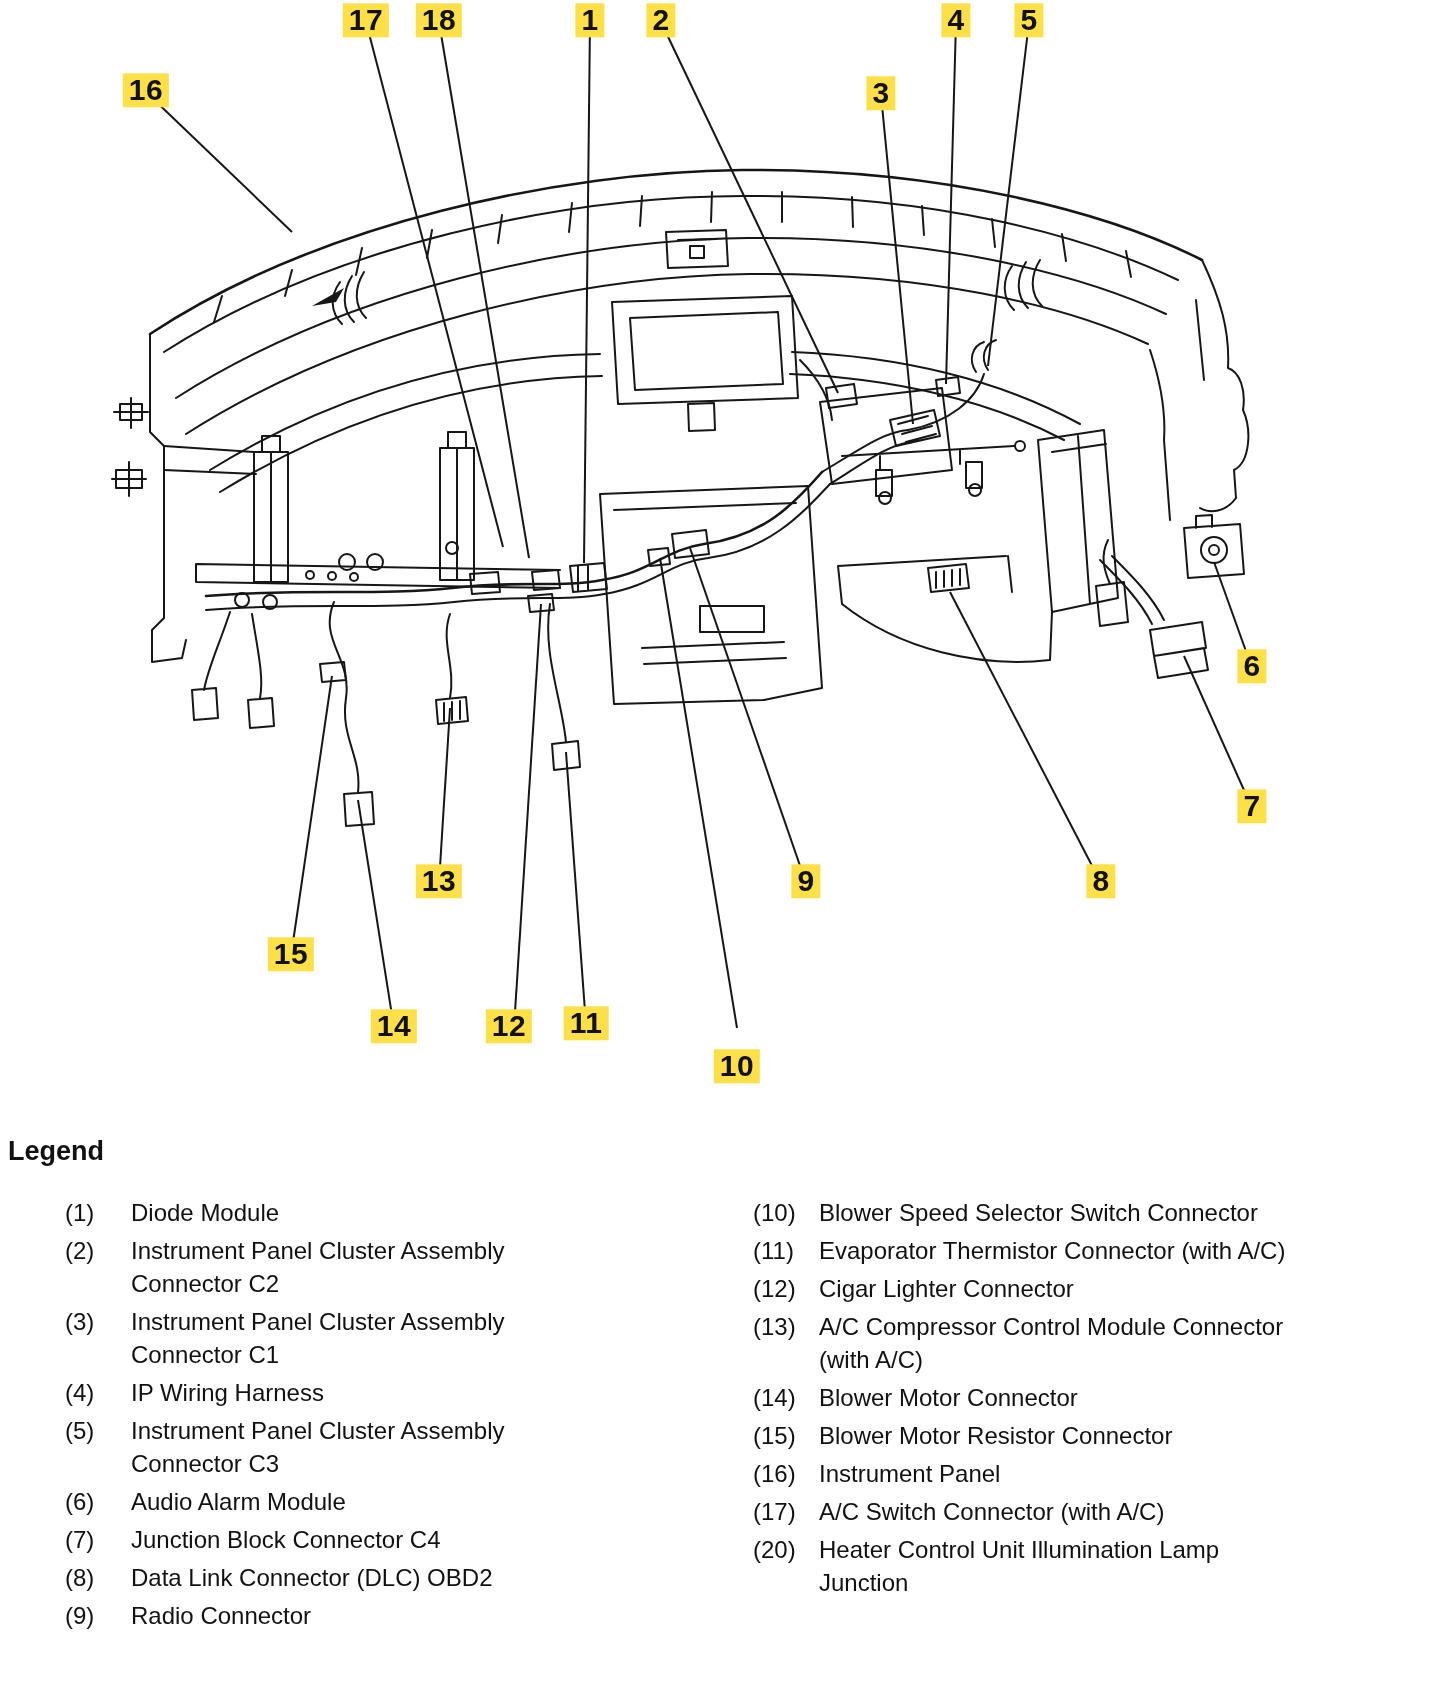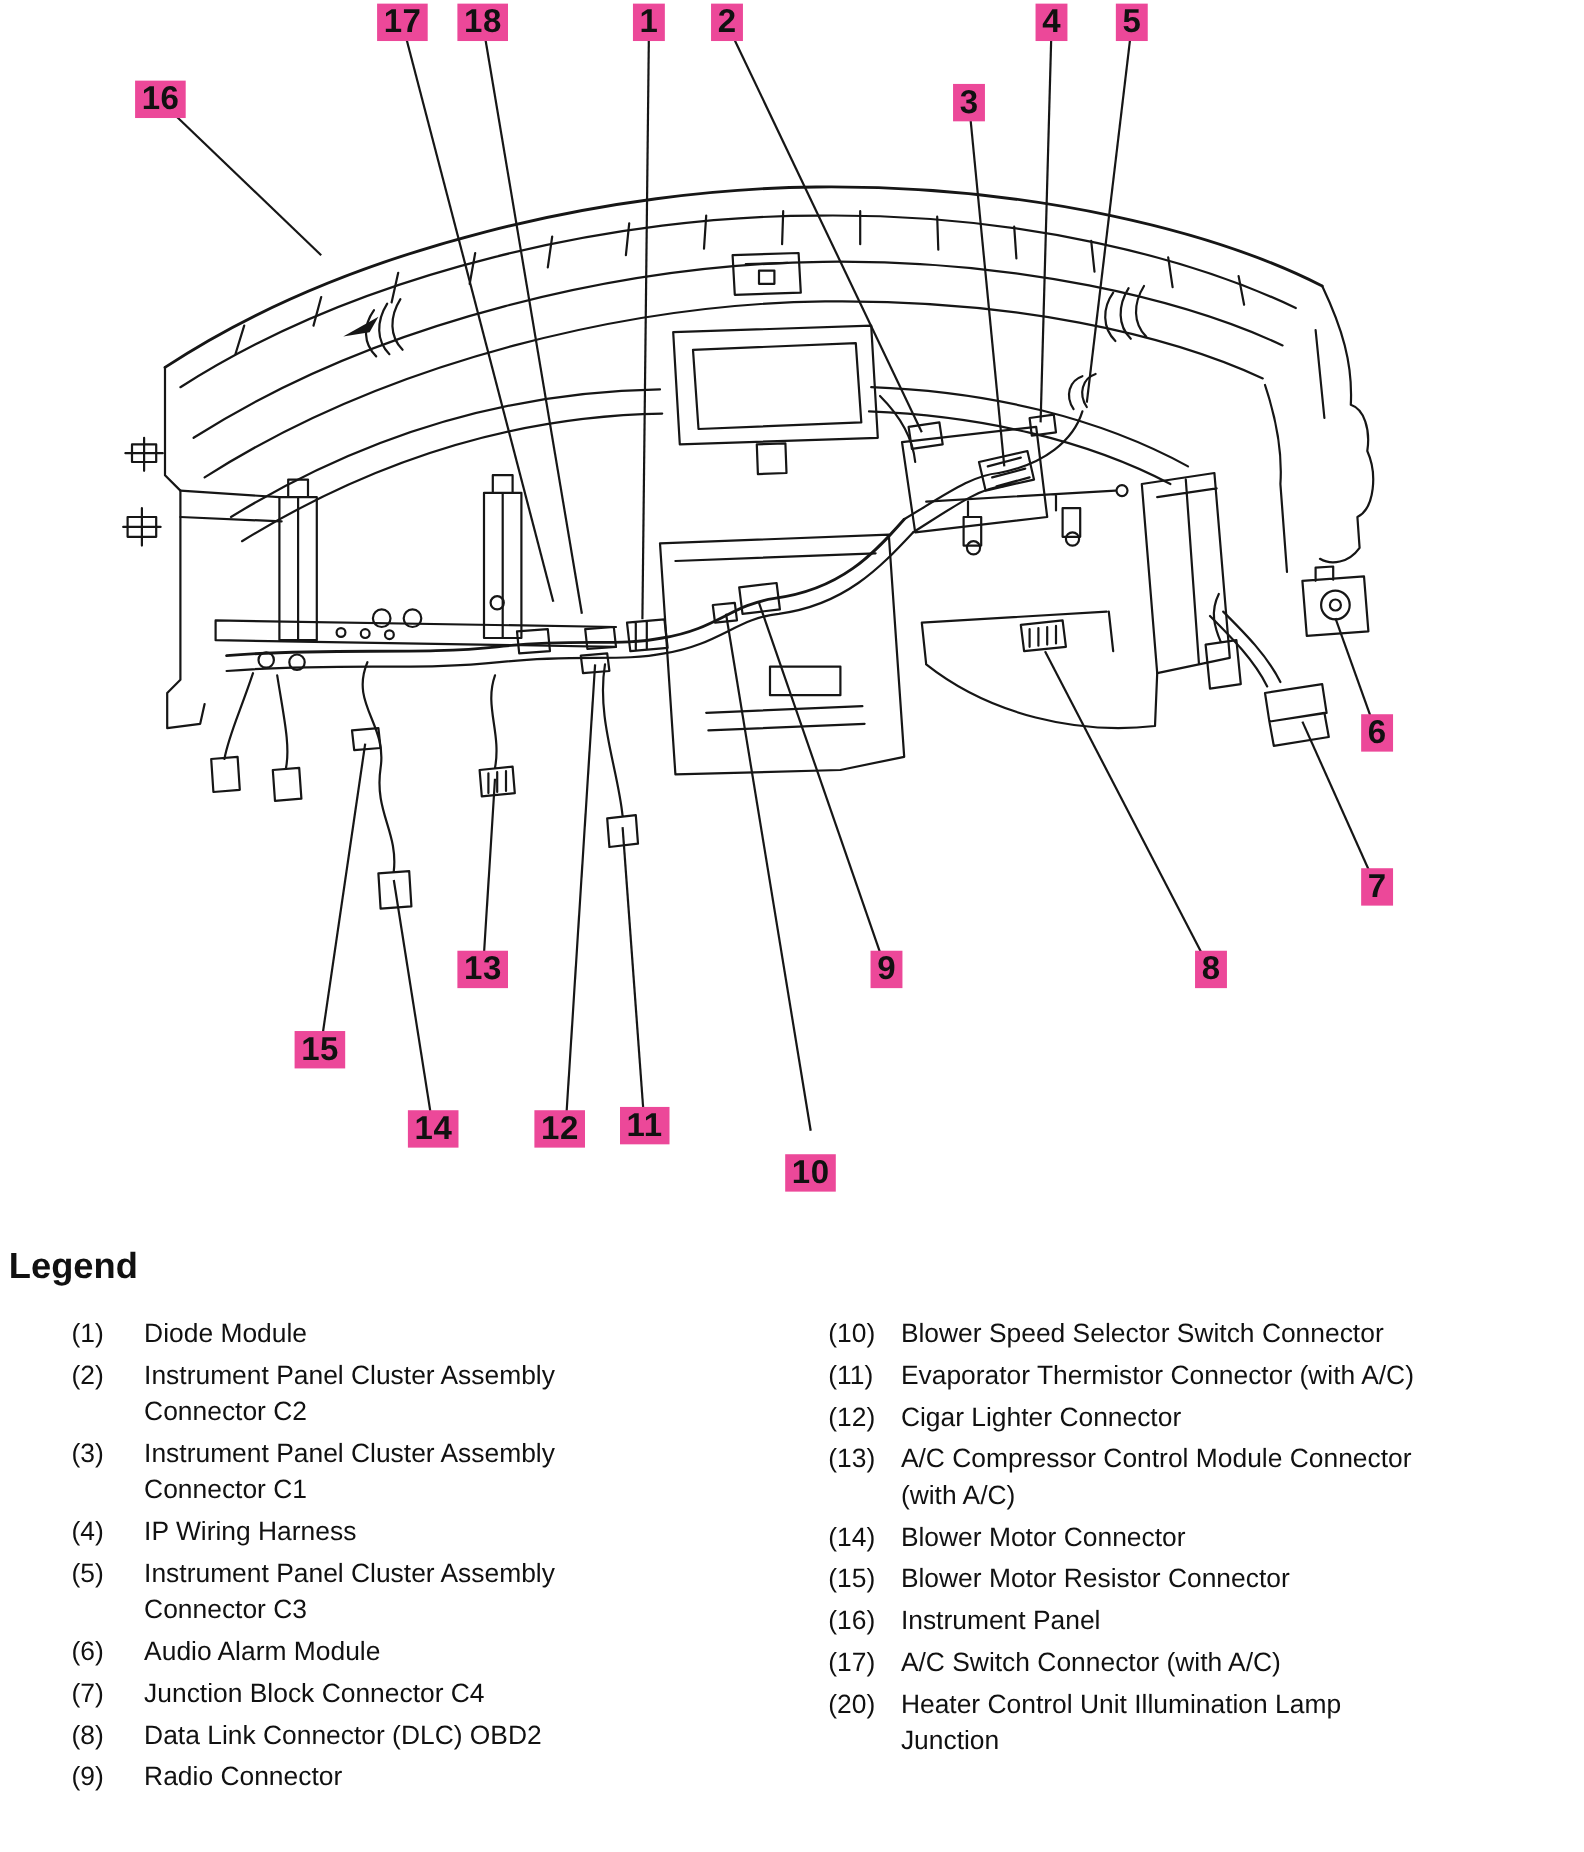--- a/index.html
+++ b/index.html
@@ -25,31 +25,31 @@
     stroke-linejoin: round;
   }
   .art .thick { stroke-width: 2.6; }
   .art .fill { fill: #161616; stroke: none; }
   #leader-lines line { stroke: #161616; stroke-width: 2; }
   .callout {
     position: absolute;
     transform: translate(-50%, -55%);
     font-size: 30px;
     font-weight: bold;
-    background: #ec4899;
+    background: #fde047;
     padding: 1px 6px;
     line-height: 32px;
     z-index: 3;
     letter-spacing: 0.5px;
   }
 
   
   .legend { position: absolute; top: 1136px; left: 0; width: 1440px; }
   .legend-title {
-    font-size: 33px;
+    font-size: 27px;
     font-weight: bold;
     margin: 0 0 30px 8px;
     line-height: 30px;
   }
   .legend-cols { display: flex; align-items: flex-start; }
   .legend-col { width: 695px; padding-left: 65px; box-sizing: border-box; }
   .legend-col.right { width: 745px; padding-left: 58px; }
   .legend-item {
     display: grid;
     grid-template-columns: 52px 1fr;

